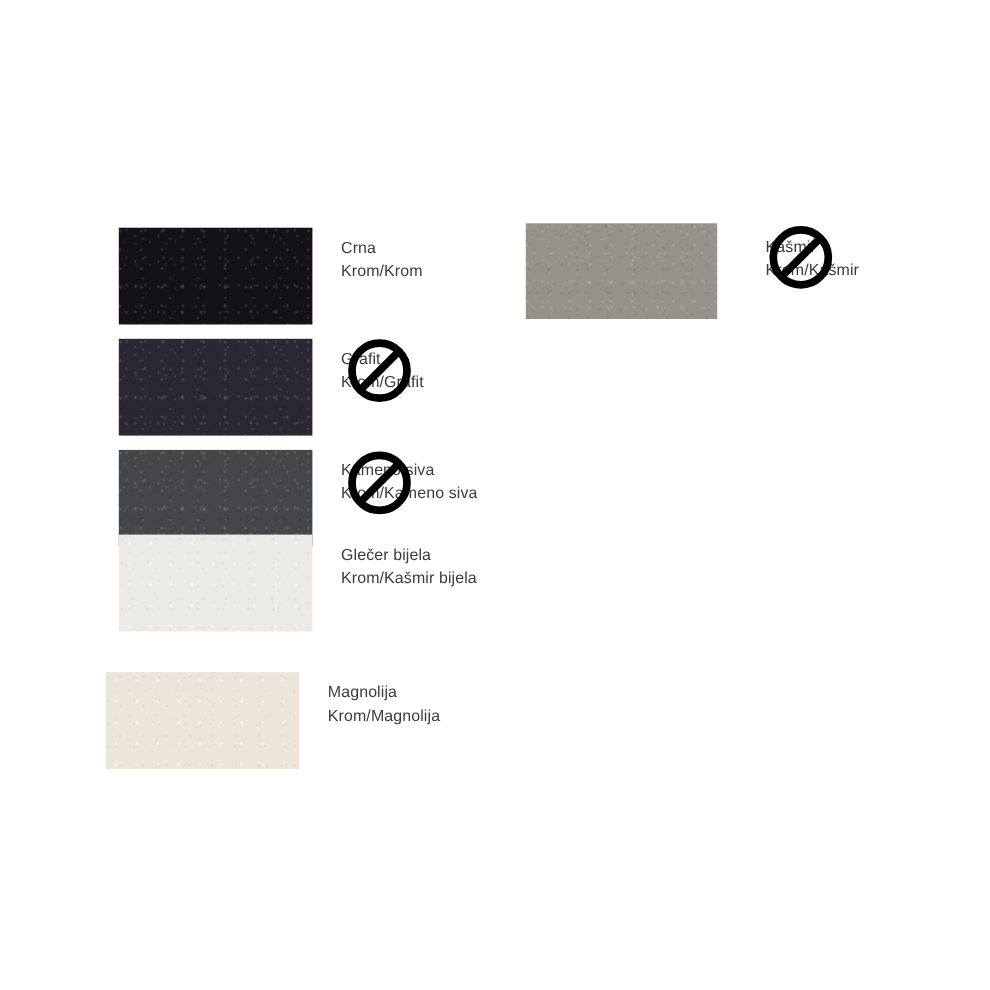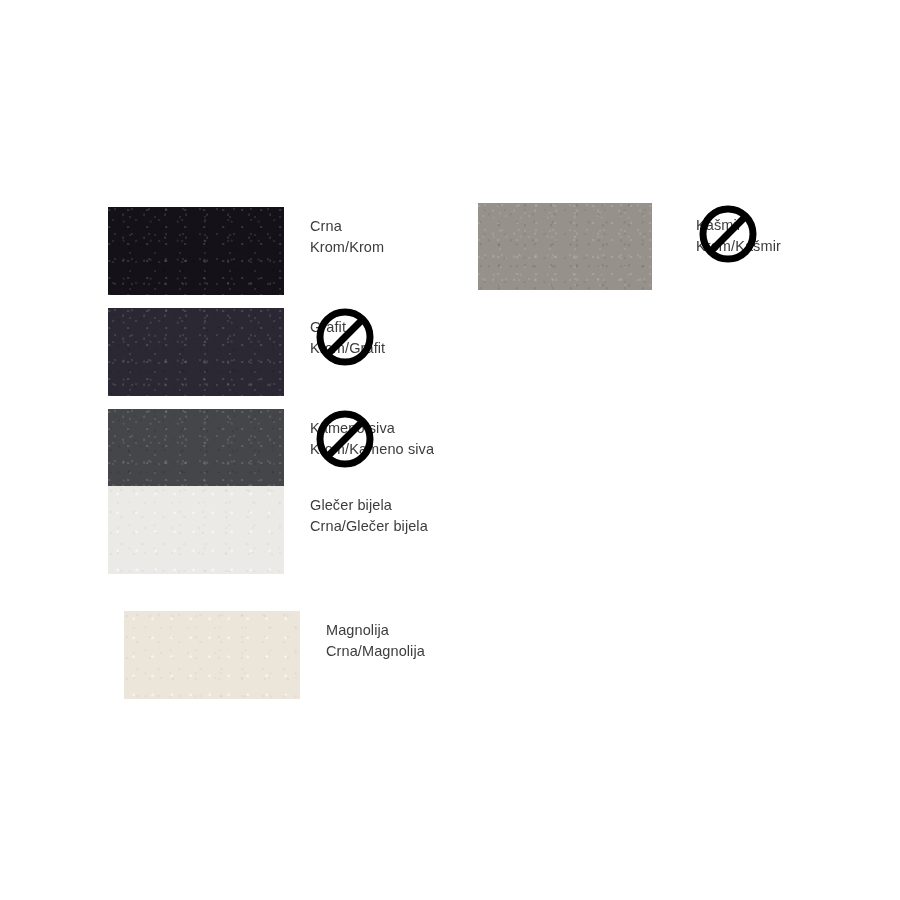--- a/index.html
+++ b/index.html
@@ -145,29 +145,29 @@
         <circle cx="29" cy="29" r="25" fill="none" stroke="#000000" stroke-width="7"></circle>
         <line x1="11.3" y1="46.7" x2="46.7" y2="11.3" stroke="#000000" stroke-width="7"></line>
       </svg>
     </div>
   </div>
 
   <div class="row row-left" style="left:108px; top:486px; width:420px; height:88px;">
     <div class="swatch light" style="background-color:#eceae6;"></div>
     <div class="labels">
       <div class="label-line">Glečer bijela</div>
-      <div class="label-line">Crna/Glečer bijela</div>
+      <div class="label-line">Krom/Kašmir bijela</div>
     </div>
   </div>
 
-  <div class="row row-left" style="left:124px; top:611px; width:420px; height:88px;">
+  <div class="row row-left" style="left:96px; top:611px; width:420px; height:88px;">
     <div class="swatch light" style="background-color:#ece5da;"></div>
     <div class="labels">
       <div class="label-line">Magnolija</div>
-      <div class="label-line">Crna/Magnolija</div>
+      <div class="label-line">Krom/Magnolija</div>
     </div>
   </div>
 
   <div class="row row-right" style="left:478px; top:203px; width:400px; height:87px;">
     <div class="swatch" style="background-color:#96918b;"></div>
     <div class="labels">
       <div class="label-line">Kašmir</div>
       <div class="label-line">Krom/Kašmir</div>
     </div>
     <div class="no-badge" style="left:221px; top:2px;">

